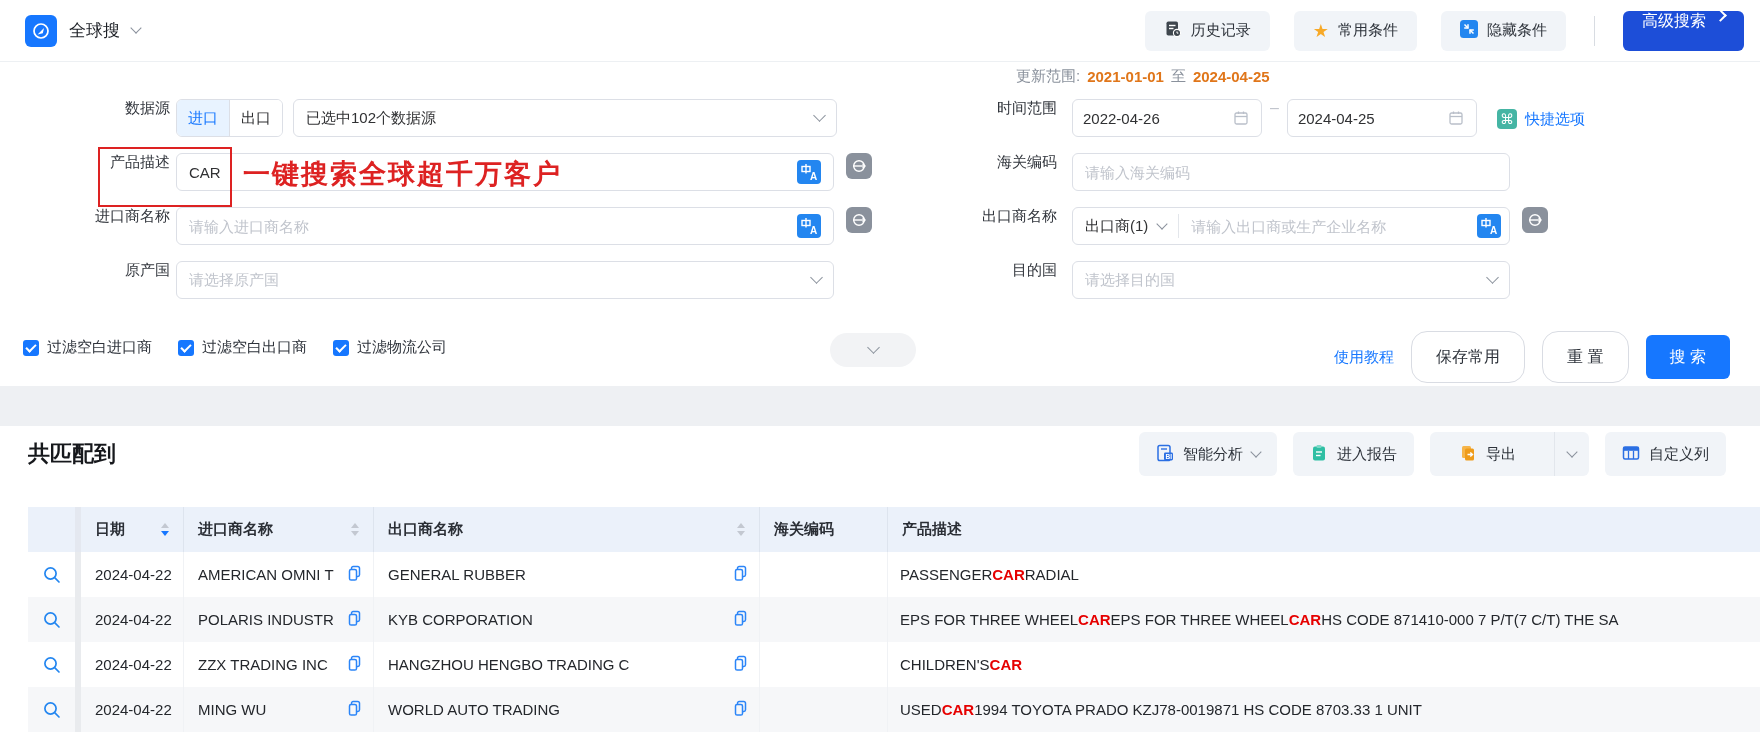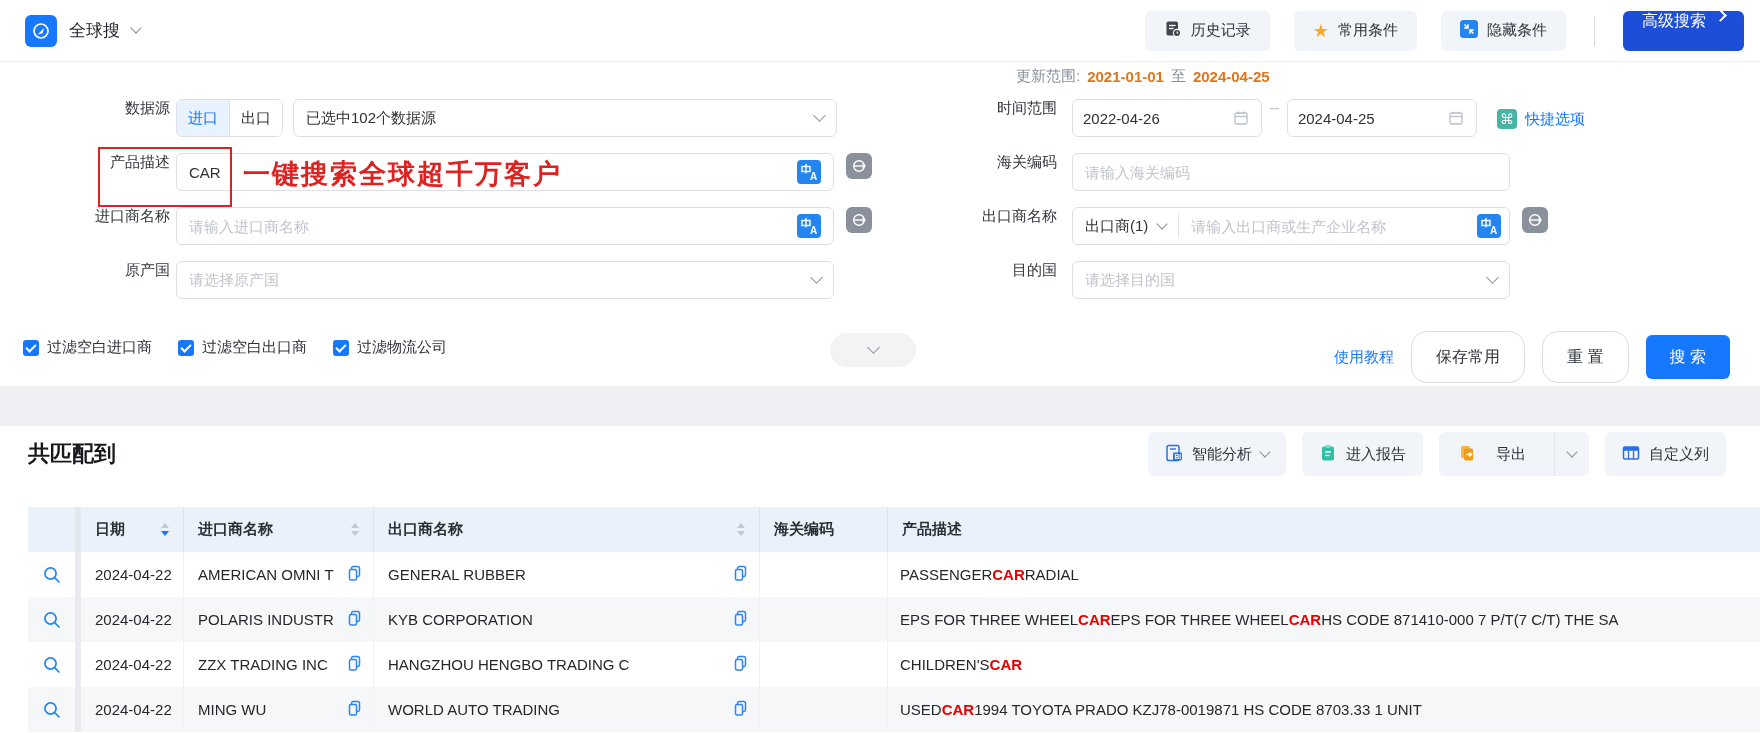--- a/index.html
+++ b/index.html
@@ -71,21 +71,21 @@
   .band{position:absolute;top:386px;left:0;right:0;height:40px;background:#eef0f3;}
   
   .results-header{position:absolute;top:430px;left:28px;right:34px;height:48px;display:flex;align-items:center;justify-content:space-between;}
   .match{display:flex;align-items:center;font-size:22px;font-weight:bold;color:#16181c;}
   .count-box{display:flex;align-items:center;gap:9px;border:2px solid #dd2222;padding:3px 12px 3px 10px;margin-left:6px;}
   .count{color:#e60000;font-size:23px;font-weight:bold;}
   .count-suffix{font-size:22px;font-weight:bold;color:#16181c;}
   .toolbar{display:flex;align-items:center;gap:16px;}
   .tl-btn{height:44px;display:flex;align-items:center;gap:9px;padding:0 17px;border-radius:6px;background:#f1f4f8;font-size:15px;color:#2e333b;border:none;cursor:pointer;font-family:inherit;}
   .split{padding:0;}
-  .split .part{display:flex;align-items:center;gap:20px;padding:0 19px;height:100%;}
+  .split .part{display:flex;align-items:center;gap:9px;padding:0 29px;height:100%;}
   .split .caret-part{border-left:1px solid #e2e6ec;padding:0 13px;height:100%;display:flex;align-items:center;}
   
   .table{position:absolute;top:507px;left:28px;right:0;}
   .thead,.trow{display:grid;grid-template-columns:47px 6px 103px 190px 386px 128px auto;height:45px;}
   .thead > div{background:#ebf1fa;display:flex;align-items:center;font-size:15px;font-weight:bold;color:#2b2f36;
                border-right:1px solid #dde4ee;box-sizing:border-box;padding:0 14px 0 14px;}
   .thead .strip{background:#e4e8f0;padding:0;border-right:none;}
   .thead .c0{border-right:none;padding:0;}
   .thead .cdesc{border-right:none;}
   .sorter{margin-left:auto;display:flex;flex-direction:column;gap:3px;cursor:pointer;}

